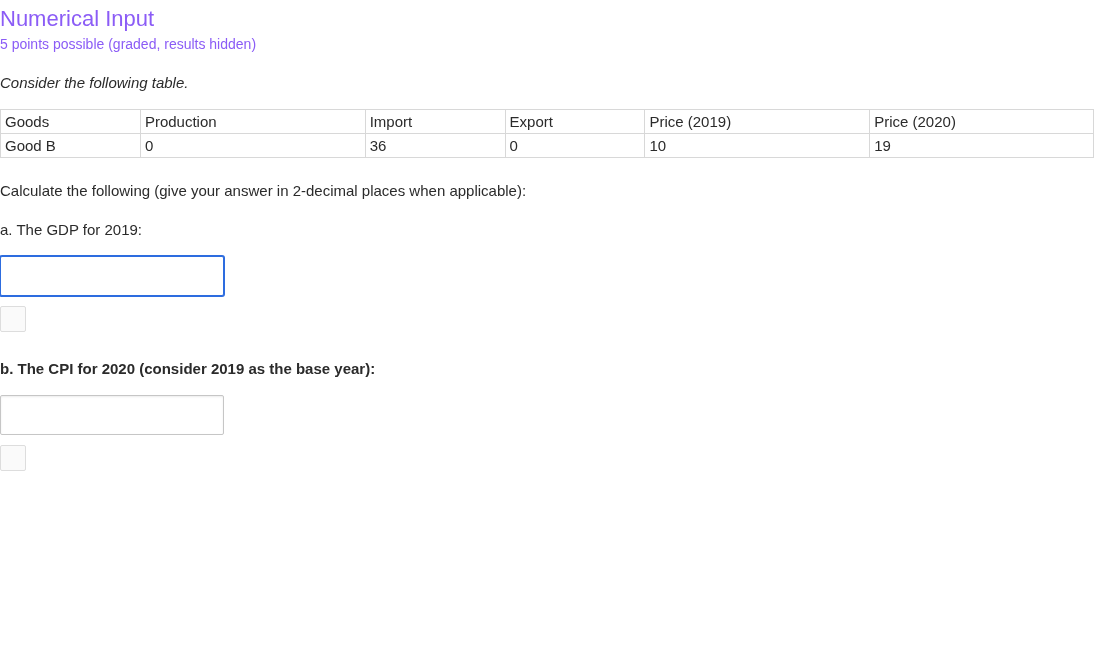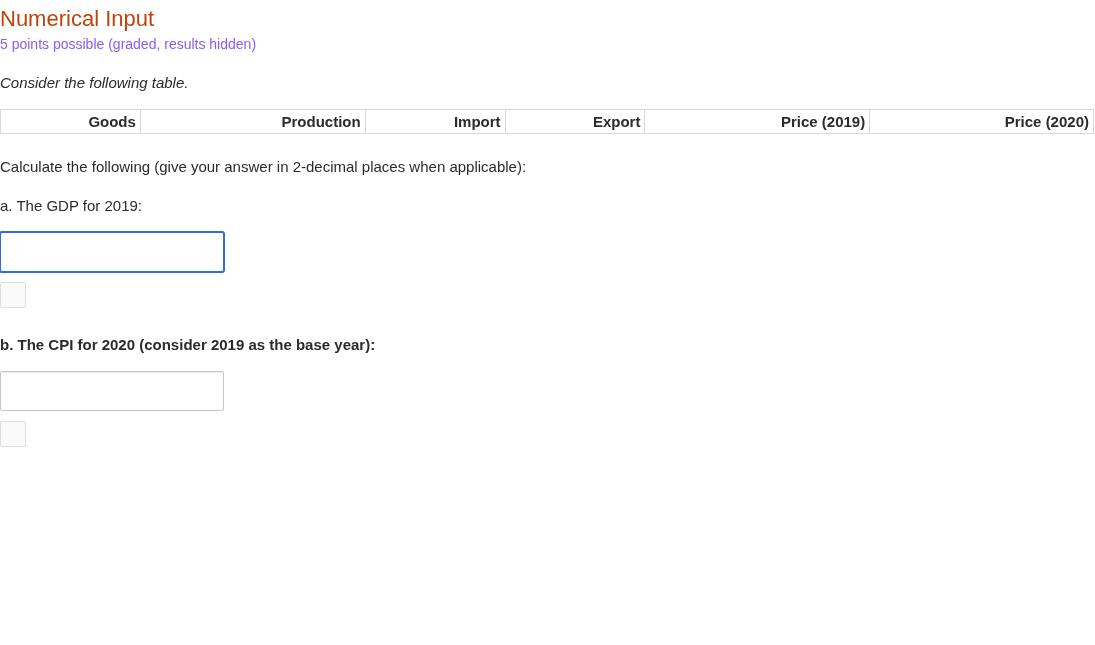--- a/index.html
+++ b/index.html
@@ -9,21 +9,21 @@
     font-family: "Segoe UI", Arial, sans-serif;
     font-size: 15px;
     color: #2b2b2b;
     width: 1095px;
     height: 645px;
     overflow: hidden;
   }
   .title {
     font-size: 22px;
     font-weight: 400;
-    color: #c2410c;
+    color: #8b5cf6;
     margin: 6px 0 4px 0;
   }
   .subtitle {
     font-size: 14px;
     color: #8b5cf6;
     margin-bottom: 22px;
   }
   .intro {
     font-size: 15px;
     margin-bottom: 18px;
@@ -34,23 +34,22 @@
     width: 1094px;
     font-size: 15px;
   }
   table.data th, table.data td {
     text-align: left;
     border: 1px solid #d8d8d8;
     padding: 3px 4px;
     font-weight: 400;
   }
   table.data th {
-    font-weight: 700;
+    font-weight: 400;
     background: #fff;
-    text-align: right;
   }
   table.data tr.shade td { background: #e6e6e6; }
   .col-goods  { width: 140px; }
   .col-prod   { width: 225px; }
   .col-import { width: 140px; }
   .col-export { width: 140px; }
   .col-p2019  { width: 225px; }
   .col-p2020  { width: 224px; }
   .instruction {
     margin-top: 24px;
@@ -99,20 +98,28 @@
     <tr>
       <th class="col-goods">Goods</th>
       <th class="col-prod">Production</th>
       <th class="col-import">Import</th>
       <th class="col-export">Export</th>
       <th class="col-p2019">Price (2019)</th>
       <th class="col-p2020">Price (2020)</th>
     </tr>
   </thead>
   <tbody>
+    <tr>
+      <td>Good B</td>
+      <td>0</td>
+      <td>36</td>
+      <td>0</td>
+      <td>10</td>
+      <td>19</td>
+    </tr>
   </tbody>
 </table>
 
 <div class="instruction">Calculate the following (give your answer in 2-decimal places when applicable):</div>
 
 <div class="qprompt">a. The GDP for 2019:</div>
 <input type="text" class="answer-input focused" value="" style="">
 <div class="small-box"></div>
 
 <div class="qprompt qb">b. The CPI for 2020 (consider 2019 as the base year):</div>

